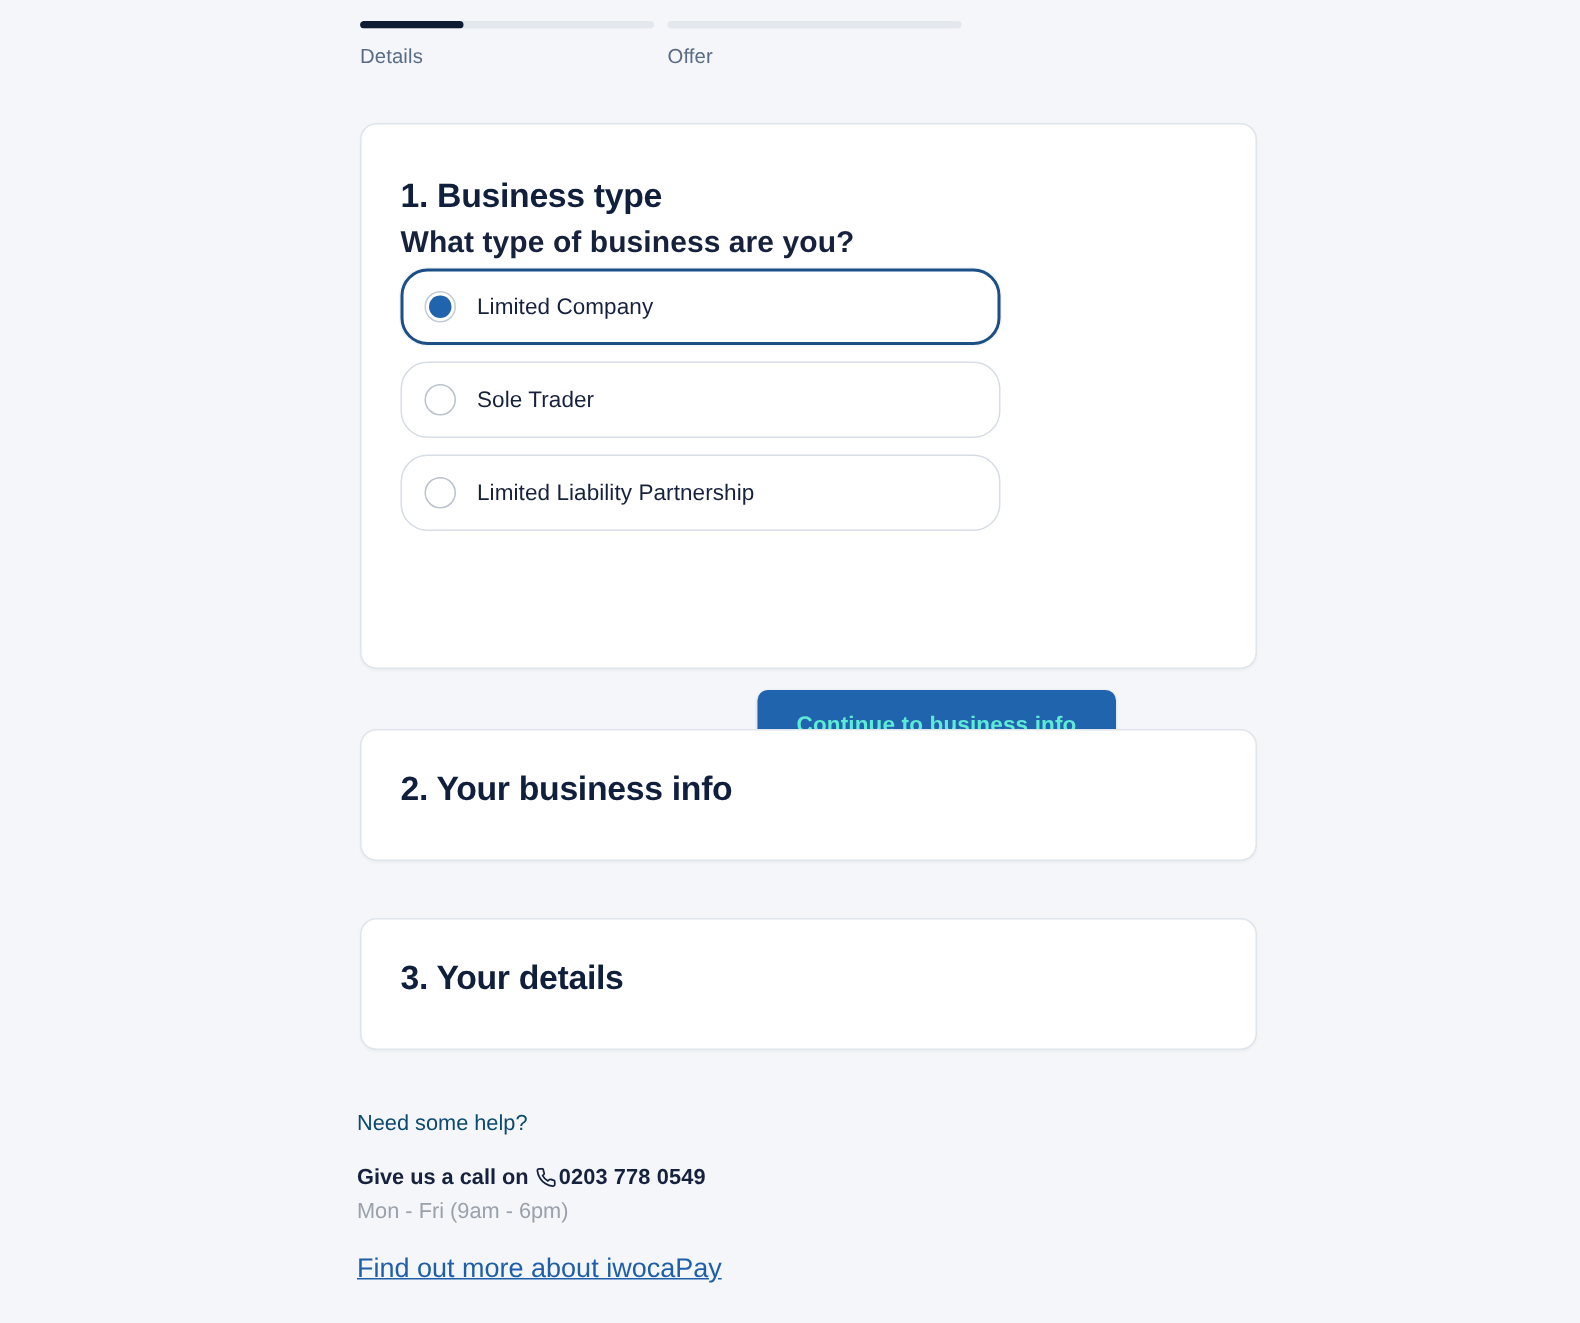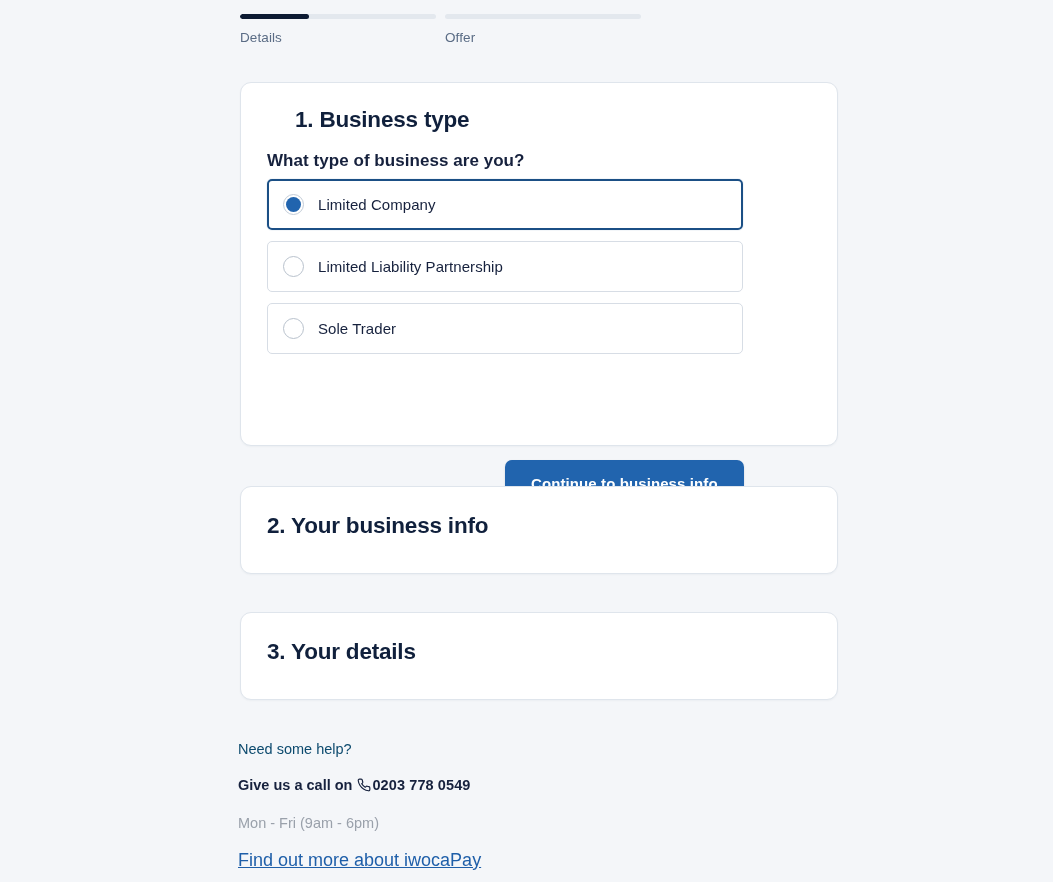--- a/index.html
+++ b/index.html
@@ -88,49 +88,49 @@
   .card-title {
     position: absolute;
     left: 26px;
     font-size: 22.5px;
     font-weight: bold;
     color: #10203c;
     letter-spacing: -0.2px;
     line-height: 26px;
     white-space: nowrap;
   }
-  #card-business-type .card-title { top: 24px; margin-left: 28px; }
+  #card-business-type .card-title { top: 35px; }
   #card-business-info .card-title { top: 26px; text-align: center; }
   #card-your-details .card-title { top: 26px; }
 
   .question-label {
     position: absolute;
     left: 26px;
     top: 68px;
-    font-size: 17px;
+    font-size: 20px;
     font-weight: bold;
     color: #16213d;
     letter-spacing: 0.05px;
   }
 
   
   .options {
     position: absolute;
     left: 26px;
     top: 96px;
     width: 400px;
   }
   .option {
     position: relative;
     box-sizing: border-box;
     height: 51px;
-    width: 476px;
+    width: 400px;
     background: #ffffff;
     border: 1px solid #d7dde5;
-    border-radius: 5px;
+    border-radius: 18px;
     display: flex;
     align-items: center;
     padding-left: 15px;
     margin-bottom: 11px;
     cursor: pointer;
   }
   .option.selected {
     border: 2px solid #1b4f85;
     box-shadow: 0 0 0 1px rgba(27,79,133,0.05);
     padding-left: 14px;
@@ -171,21 +171,21 @@
   
   .primary-button {
     position: absolute;
     left: 264px;
     top: 377px;
     height: 46px;
     padding: 0 26px;
     background: #2164ae;
     border: none;
     border-radius: 7px;
-    color: #ffffff;
+    color: #5eead4;
     font-size: 15px;
     font-weight: bold;
     font-family: "Liberation Sans", sans-serif;
     letter-spacing: 0.1px;
     cursor: pointer;
     box-shadow: 0 1px 2px rgba(20,50,90,0.18);
     text-decoration: underline;
   }
 
   
@@ -217,21 +217,21 @@
     margin: 0 1px 0 5px;
     color: #16213d;
   }
   .help-phone {
     font-weight: bold;
     font-size: 14.5px;
     color: #16213d;
     letter-spacing: 0.1px;
   }
   .help-hours {
-    margin-top: 20px;
+    margin-top: 5px;
     font-size: 14.5px;
     color: #9aa1ab;
     line-height: 18px;
   }
   .help-link {
     display: inline-block;
     margin-top: 18px;
     font-size: 18px;
     color: #1f5fa9;
     text-decoration: underline;
@@ -272,28 +272,28 @@
         <span class="radio">
           <span class="radio-dot"></span>
         </span>
         <span class="option-label">Limited Company</span>
       </div>
 
       <div class="option">
         <span class="radio">
           
         </span>
-        <span class="option-label">Limited Liability Partnership</span>
+        <span class="option-label">Sole Trader</span>
       </div>
 
       <div class="option">
         <span class="radio">
           
         </span>
-        <span class="option-label">Sole Trader</span>
+        <span class="option-label">Limited Liability Partnership</span>
       </div>
 
     </div>
 
     <button class="primary-button">Continue to business info</button>
   </div>
 
   <div class="card" id="card-business-info">
     <div class="card-title">2. Your business info</div>
   </div>

